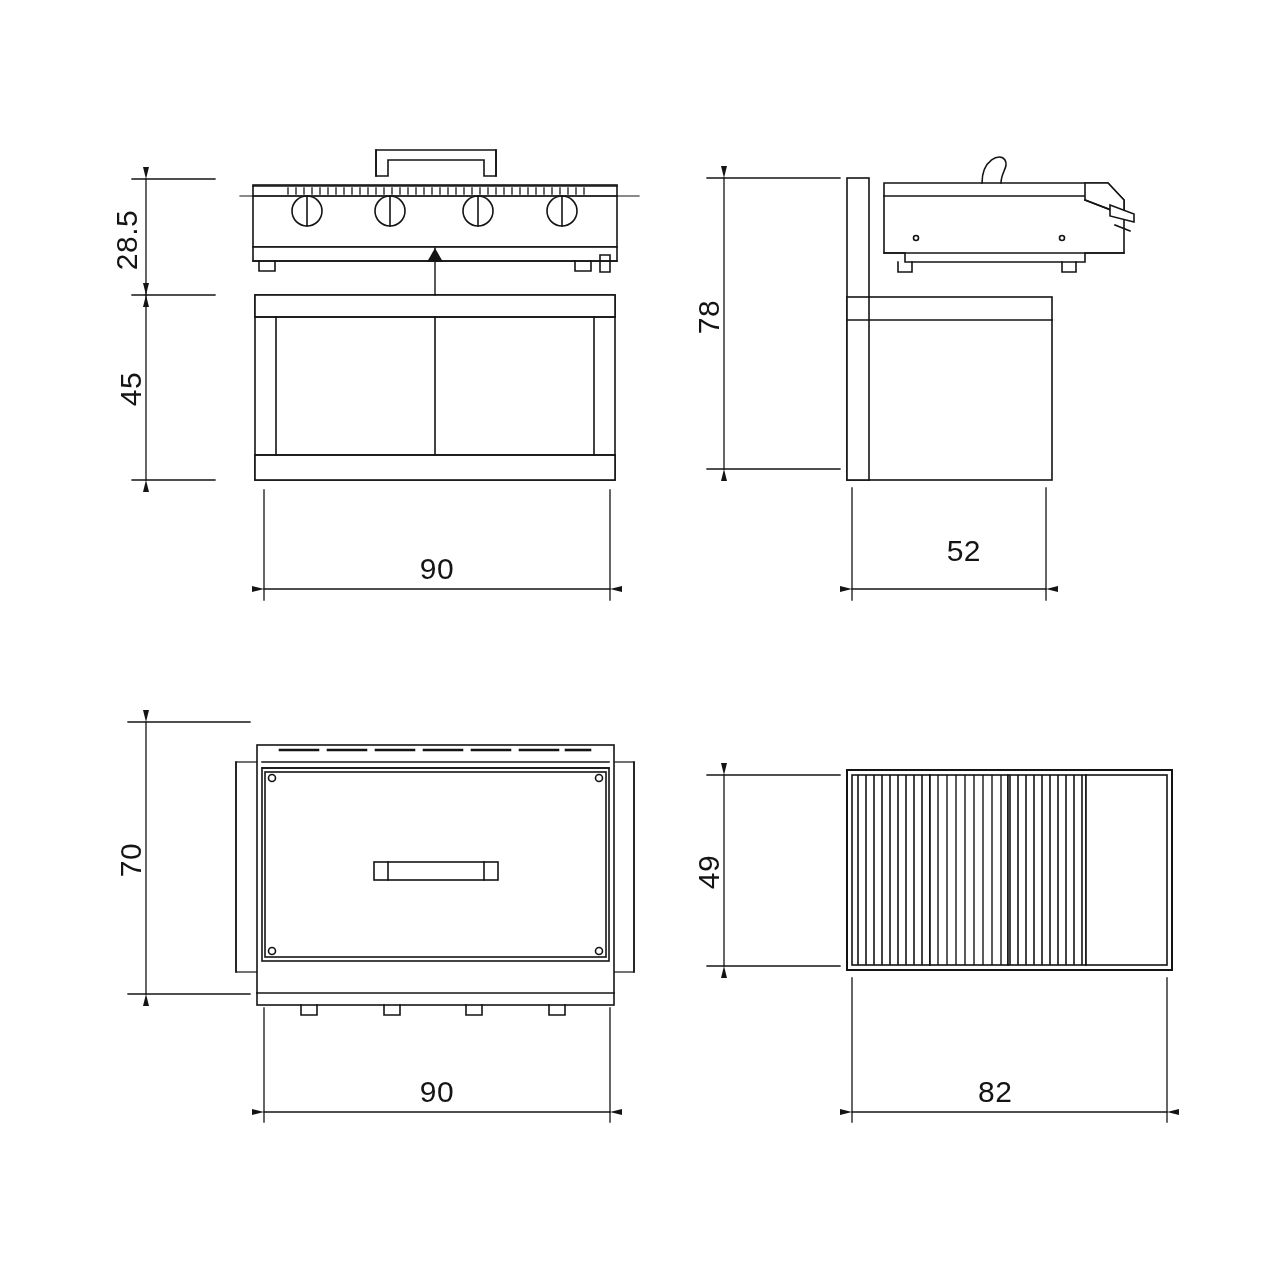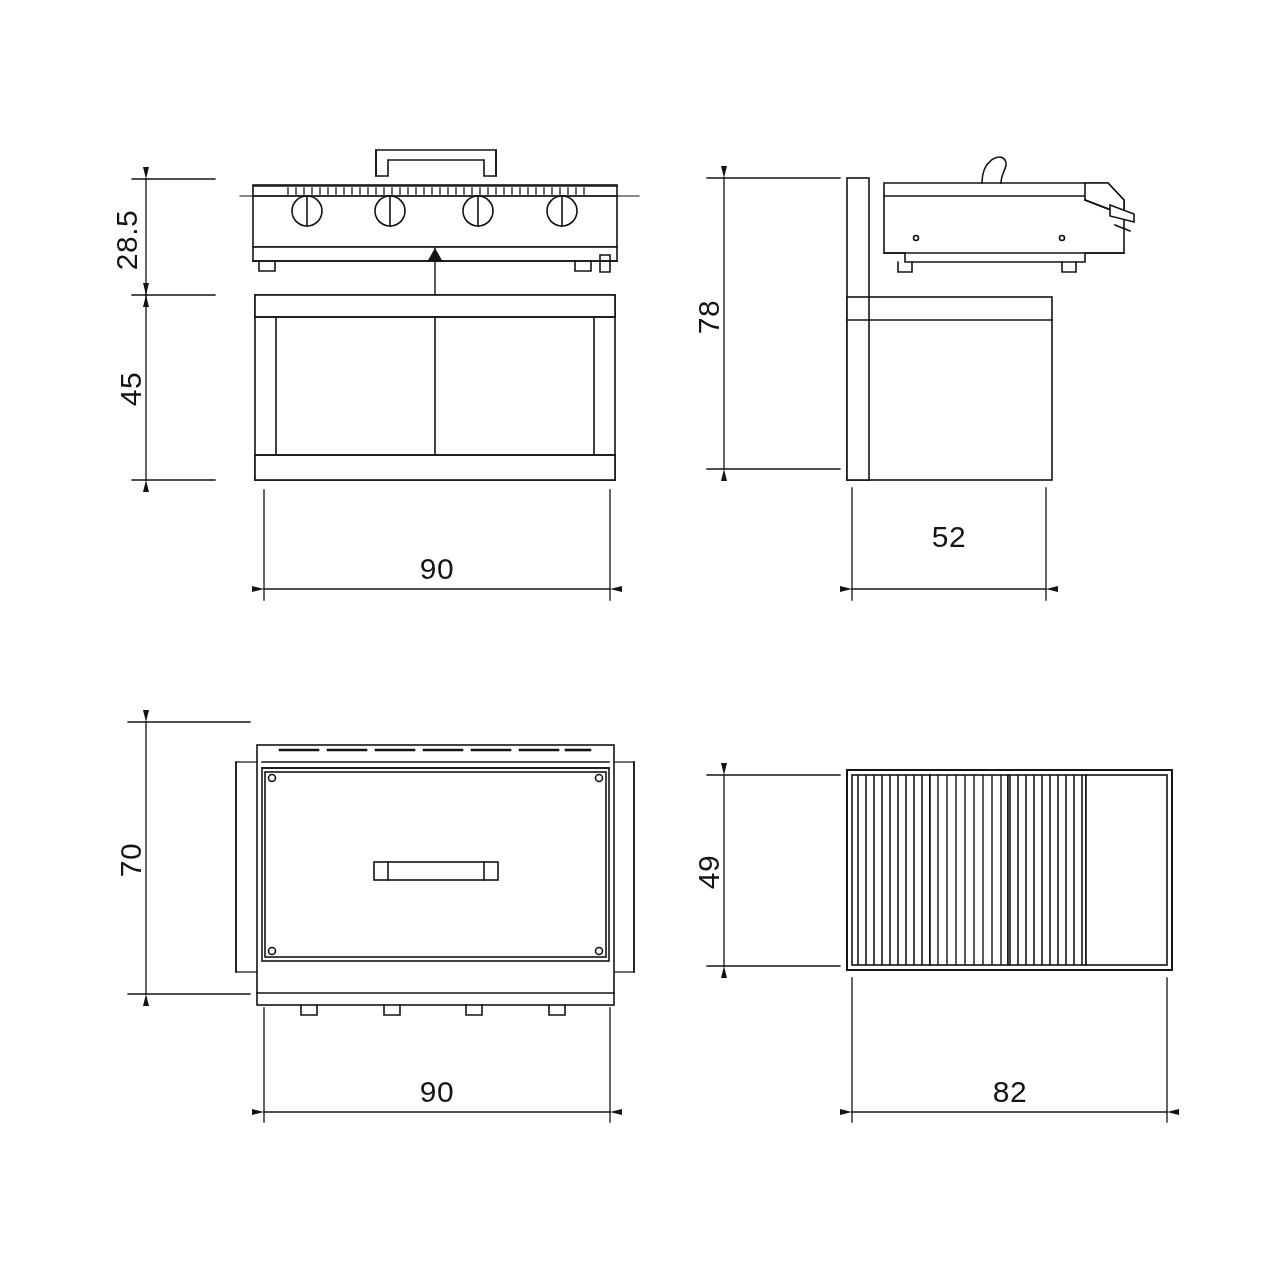--- a/index.html
+++ b/index.html
@@ -272,23 +272,23 @@
   </svg>
 
   <div class="dim-label vertical" style="left:92px; top:223px; width:70px; text-align:center;">28.5</div>
 
   <div class="dim-label vertical" style="left:106px; top:372px; width:50px; text-align:center;">45</div>
 
   <div class="dim-label" style="left:405px; top:552px; width:64px; text-align:center;">90</div>
 
   <div class="dim-label vertical" style="left:684px; top:300px; width:50px; text-align:center;">78</div>
 
-  <div class="dim-label" style="left:917px; top:520px; width:64px; text-align:center;">52</div>
+  <div class="dim-label" style="left:917px; top:534px; width:64px; text-align:right;">52</div>
 
   <div class="dim-label vertical" style="left:106px; top:843px; width:50px; text-align:center;">70</div>
 
   <div class="dim-label" style="left:405px; top:1075px; width:64px; text-align:center;">90</div>
 
   <div class="dim-label vertical" style="left:684px; top:855px; width:50px; text-align:center;">49</div>
 
-  <div class="dim-label" style="left:978px; top:1075px; width:64px; text-align:center;">82</div>
+  <div class="dim-label" style="left:978px; top:1075px; width:64px; ">82</div>
 
 </div>
 
 </body></html>

